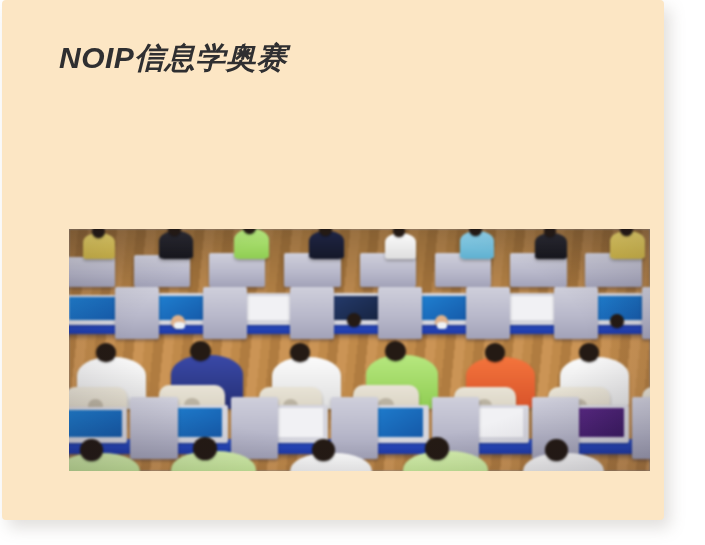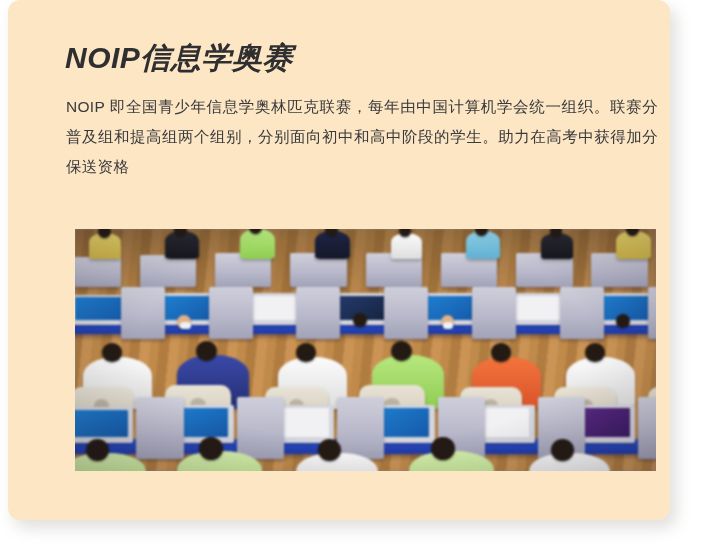--- a/index.html
+++ b/index.html
@@ -9,26 +9,26 @@
   }
   body {
     width: 705px;
     height: 545px;
     overflow: hidden;
     font-family: "Liberation Sans", "DejaVu Sans", sans-serif;
   }
 
   #card {
     position: absolute;
-    left: 8px;
+    left: 2px;
     top: 0px;
     width: 662px;
     height: 520px;
     background: #fce6c4;
-    border-radius: 12px;
+    border-radius: 4px;
     box-shadow: 6px 8px 16px rgba(120, 110, 100, 0.22);
     overflow: hidden;
   }
 
   #title {
     position: absolute;
     left: 57px;
     top: 38px;
     font-size: 30px;
     line-height: 40px;
@@ -158,21 +158,20 @@
     background: radial-gradient(ellipse at 50% 45%, rgba(0,0,0,0) 55%, rgba(20,15,30,.22) 100%);
   }
 </style>
 </head>
 <body>
 
 <div id="card">
 
   <div id="title">NOIP信息学奥赛</div>
 
-  <div id="desc">NOIP 即全国青少年信息学奥林匹克联赛，每年由中国计算机学会统一组织。联赛分普及组和提高组两个组别，分别面向初中和高中阶段的学生。助力在高考中获得加分保送资格</div>
 
   <div id="photo">
     <div class="scene">
       <div class="blurwrap">
 
         <div class="floor"></div>
         <div class="floor-shade"></div>
 
         <div class="row" style="top:-6px;height:70px;">
           <div class="partition" style="left:2%;top:34px;width:9%;height:30px;"></div>

